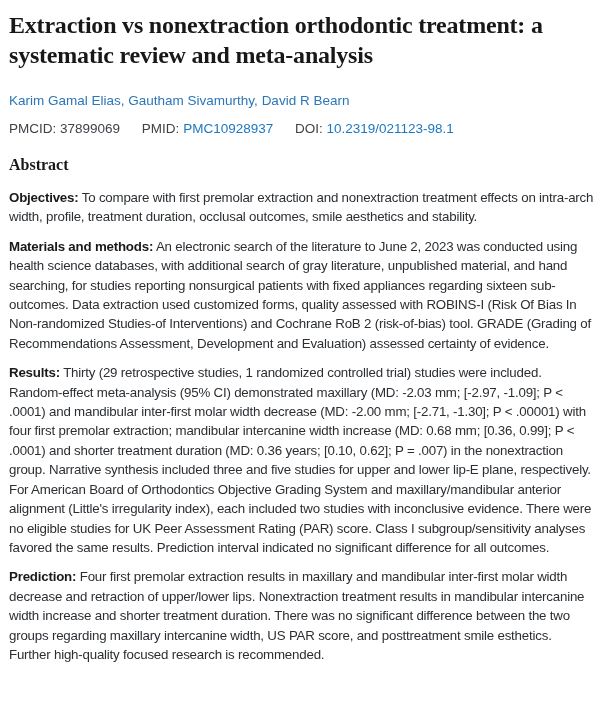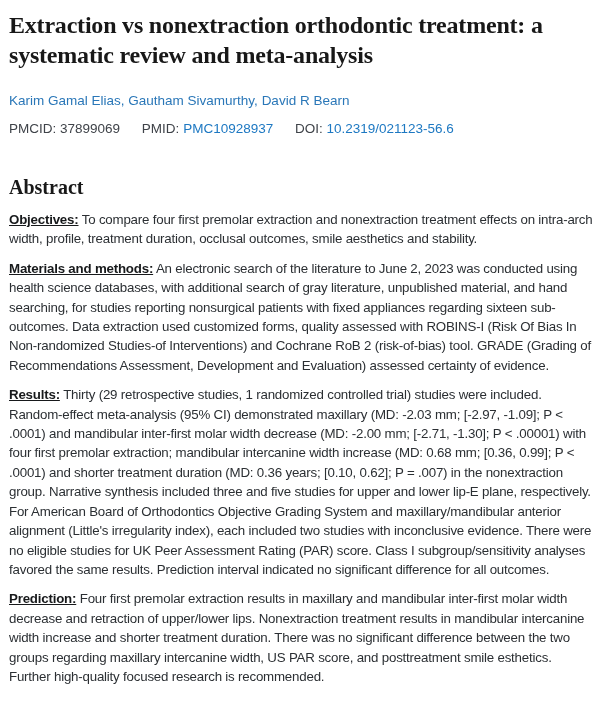--- a/index.html
+++ b/index.html
@@ -20,30 +20,30 @@
   .authors { margin-top:22px; font-size:13.5px; line-height:18px; }
   .authors a { color:#2a77b8; text-decoration:none; cursor:pointer; }
   .authors .sep { color:#2a77b8; }
 
   .ids { margin-top:10px; font-size:13.5px; line-height:18px; color:#3f4349; }
   .id-item { margin-right:18px; }
   .ids a { color:#1d78c2; text-decoration:none; cursor:pointer;text-align:center; }
 
   h2.abstract-heading {
     font-family:"Liberation Serif", serif;
-    font-size:20px; line-height:24px; font-weight:700;
-    color:#181818; margin:37px 0 0 0;
+    font-size:16px; line-height:24px; font-weight:700;
+    color:#181818; margin:15px 0 0 0;
   }
 
   p.sect {
     font-size:13.3px; line-height:19.4px; letter-spacing:-0.2px;
     margin:10px 0 0 0; color:#2b2f33;
   }
   p.sect.first { margin-top:11px; }
-  p.sect b { color:#17191b;text-decoration:underline; }
+  p.sect b { color:#17191b; }
 </style>
 </head>
 <body>
 
 <div class="page">
 
   <h1 class="article-title">Extraction vs nonextraction orthodontic treatment: a systematic review and meta-analysis</h1>
 
   <div class="authors">
     <a>Karim Gamal Elias</a><span class="sep">, </span>
@@ -55,29 +55,29 @@
     <span class="id-item">
       <span>PMCID:</span>
       <span>37899069</span>
     </span>
     <span class="id-item">
       <span>PMID:</span>
       <a>PMC10928937</a>
     </span>
     <span class="id-item">
       <span>DOI:</span>
-      <a>10.2319/021123-56.6</a>
+      <a>10.2319/021123-98.1</a>
     </span>
   </div>
 
   <h2 class="abstract-heading">Abstract</h2>
 
   <p class="sect first">
     <b>Objectives:</b>
-    <span>To compare four first premolar extraction and nonextraction treatment effects on intra-arch width, profile, treatment duration, occlusal outcomes, smile aesthetics and stability.</span>
+    <span>To compare with first premolar extraction and nonextraction treatment effects on intra-arch width, profile, treatment duration, occlusal outcomes, smile aesthetics and stability.</span>
   </p>
 
   <p class="sect">
     <b>Materials and methods:</b>
     <span>An electronic search of the literature to June 2, 2023 was conducted using health science databases, with additional search of gray literature, unpublished material, and hand searching, for studies reporting nonsurgical patients with fixed appliances regarding sixteen sub-outcomes. Data extraction used customized forms, quality assessed with ROBINS-I (Risk Of Bias In Non-randomized Studies-of Interventions) and Cochrane RoB 2 (risk-of-bias) tool. GRADE (Grading of Recommendations Assessment, Development and Evaluation) assessed certainty of evidence.</span>
   </p>
 
   <p class="sect">
     <b>Results:</b>
     <span>Thirty (29 retrospective studies, 1 randomized controlled trial) studies were included. Random-effect meta-analysis (95% CI) demonstrated maxillary (MD: -2.03 mm; [-2.97, -1.09]; P &lt; .0001) and mandibular inter-first molar width decrease (MD: -2.00 mm; [-2.71, -1.30]; P &lt; .00001) with four first premolar extraction; mandibular intercanine width increase (MD: 0.68 mm; [0.36, 0.99]; P &lt; .0001) and shorter treatment duration (MD: 0.36 years; [0.10, 0.62]; P = .007) in the nonextraction group. Narrative synthesis included three and five studies for upper and lower lip-E plane, respectively. For American Board of Orthodontics Objective Grading System and maxillary/mandibular anterior alignment (Little's irregularity index), each included two studies with inconclusive evidence. There were no eligible studies for UK Peer Assessment Rating (PAR) score. Class I subgroup/sensitivity analyses favored the same results. Prediction interval indicated no significant difference for all outcomes.</span>

